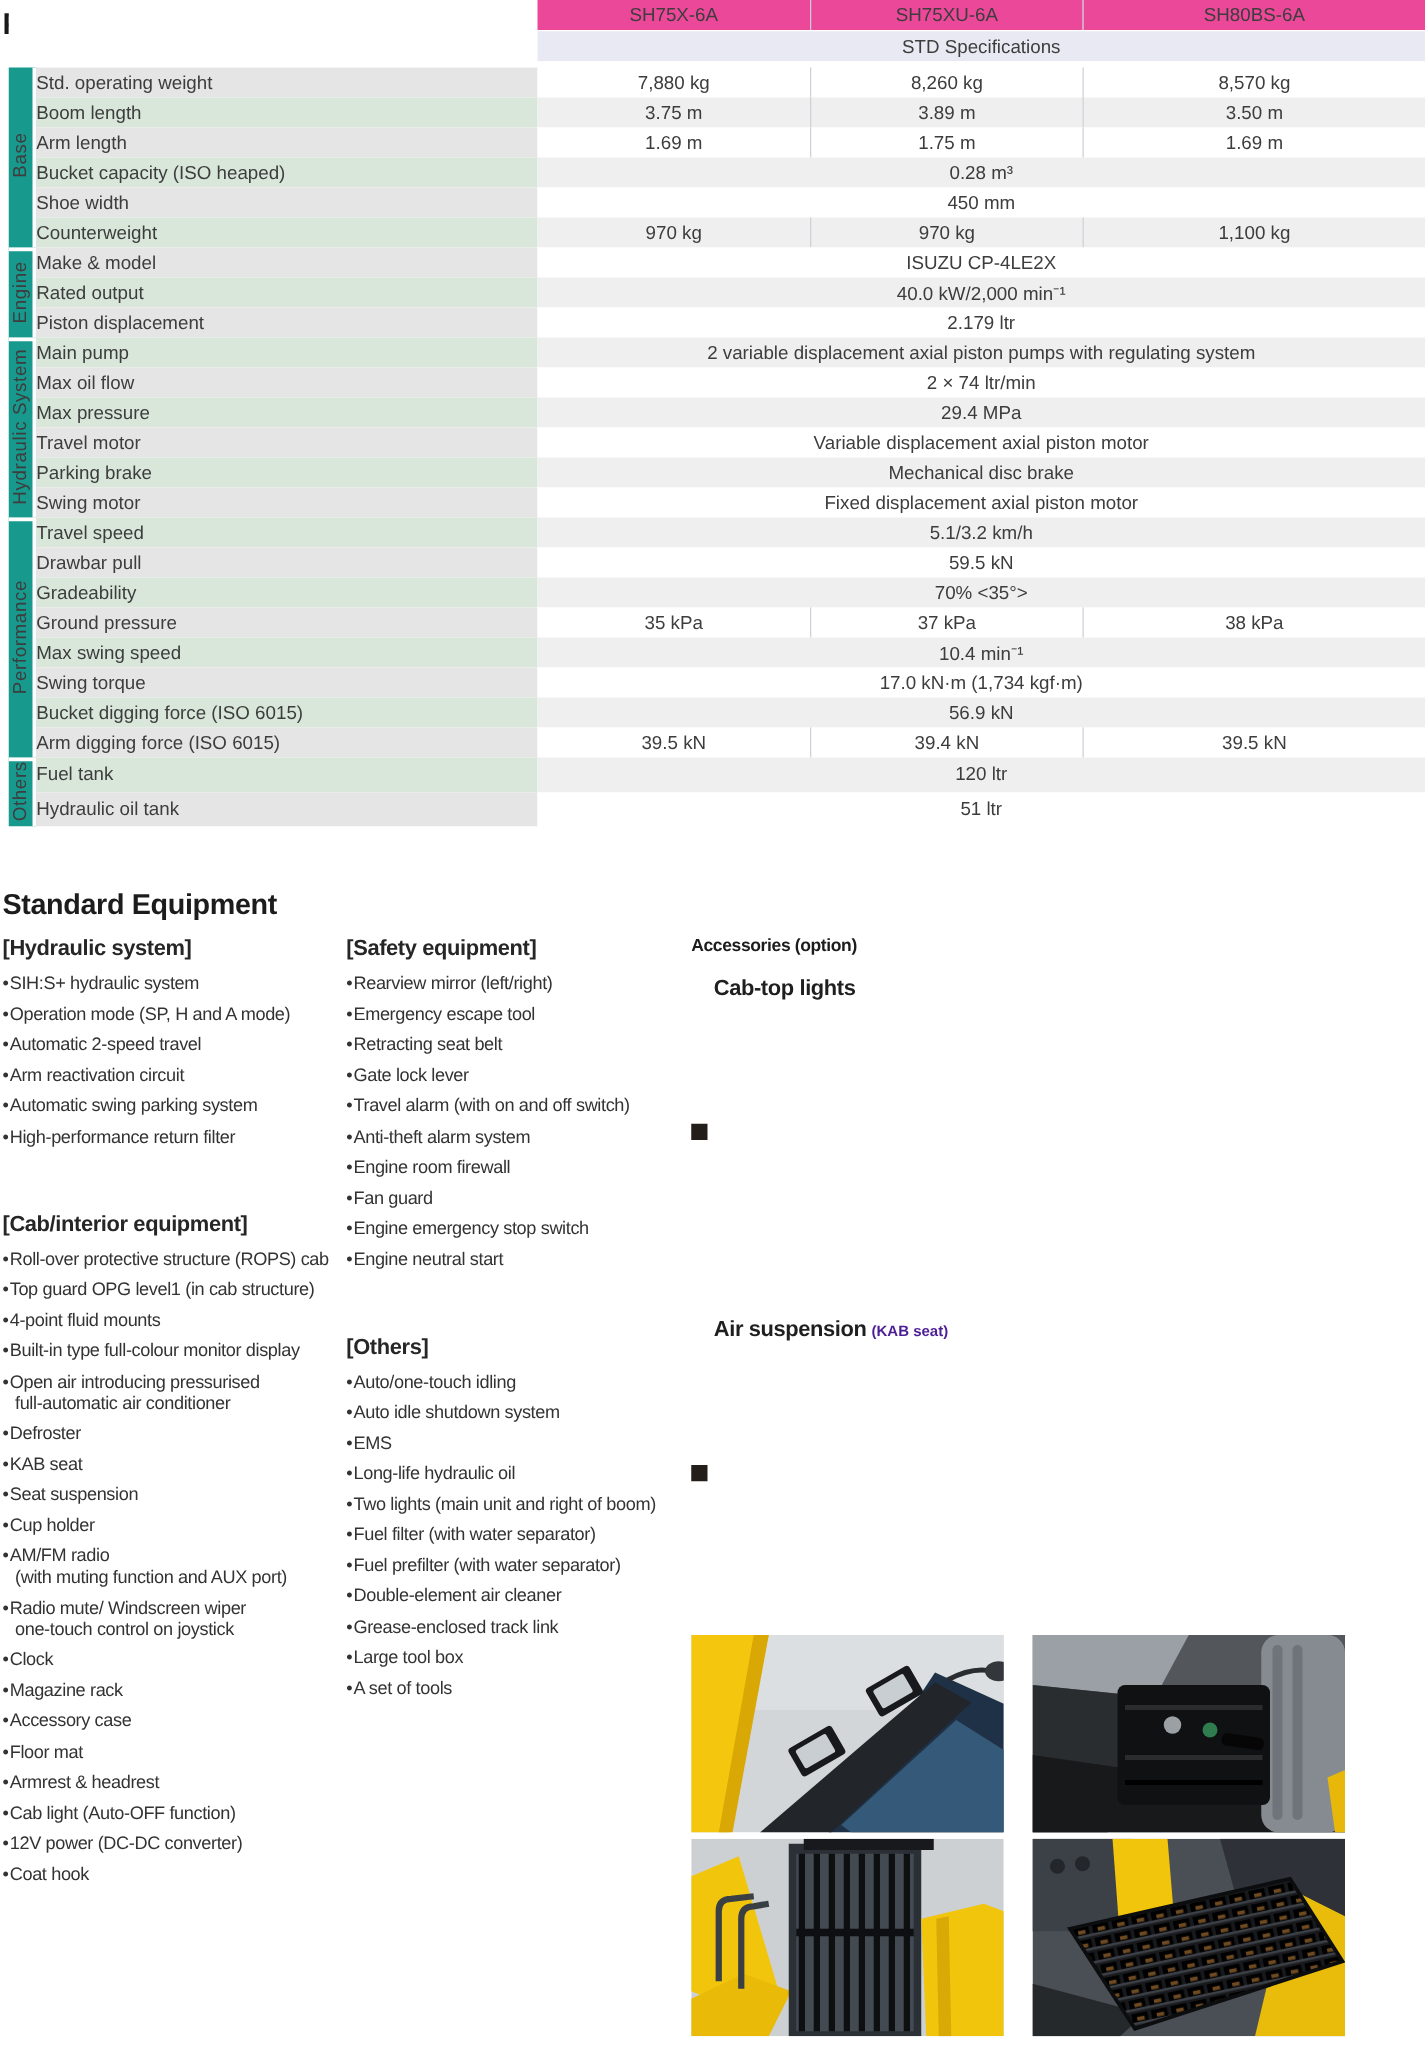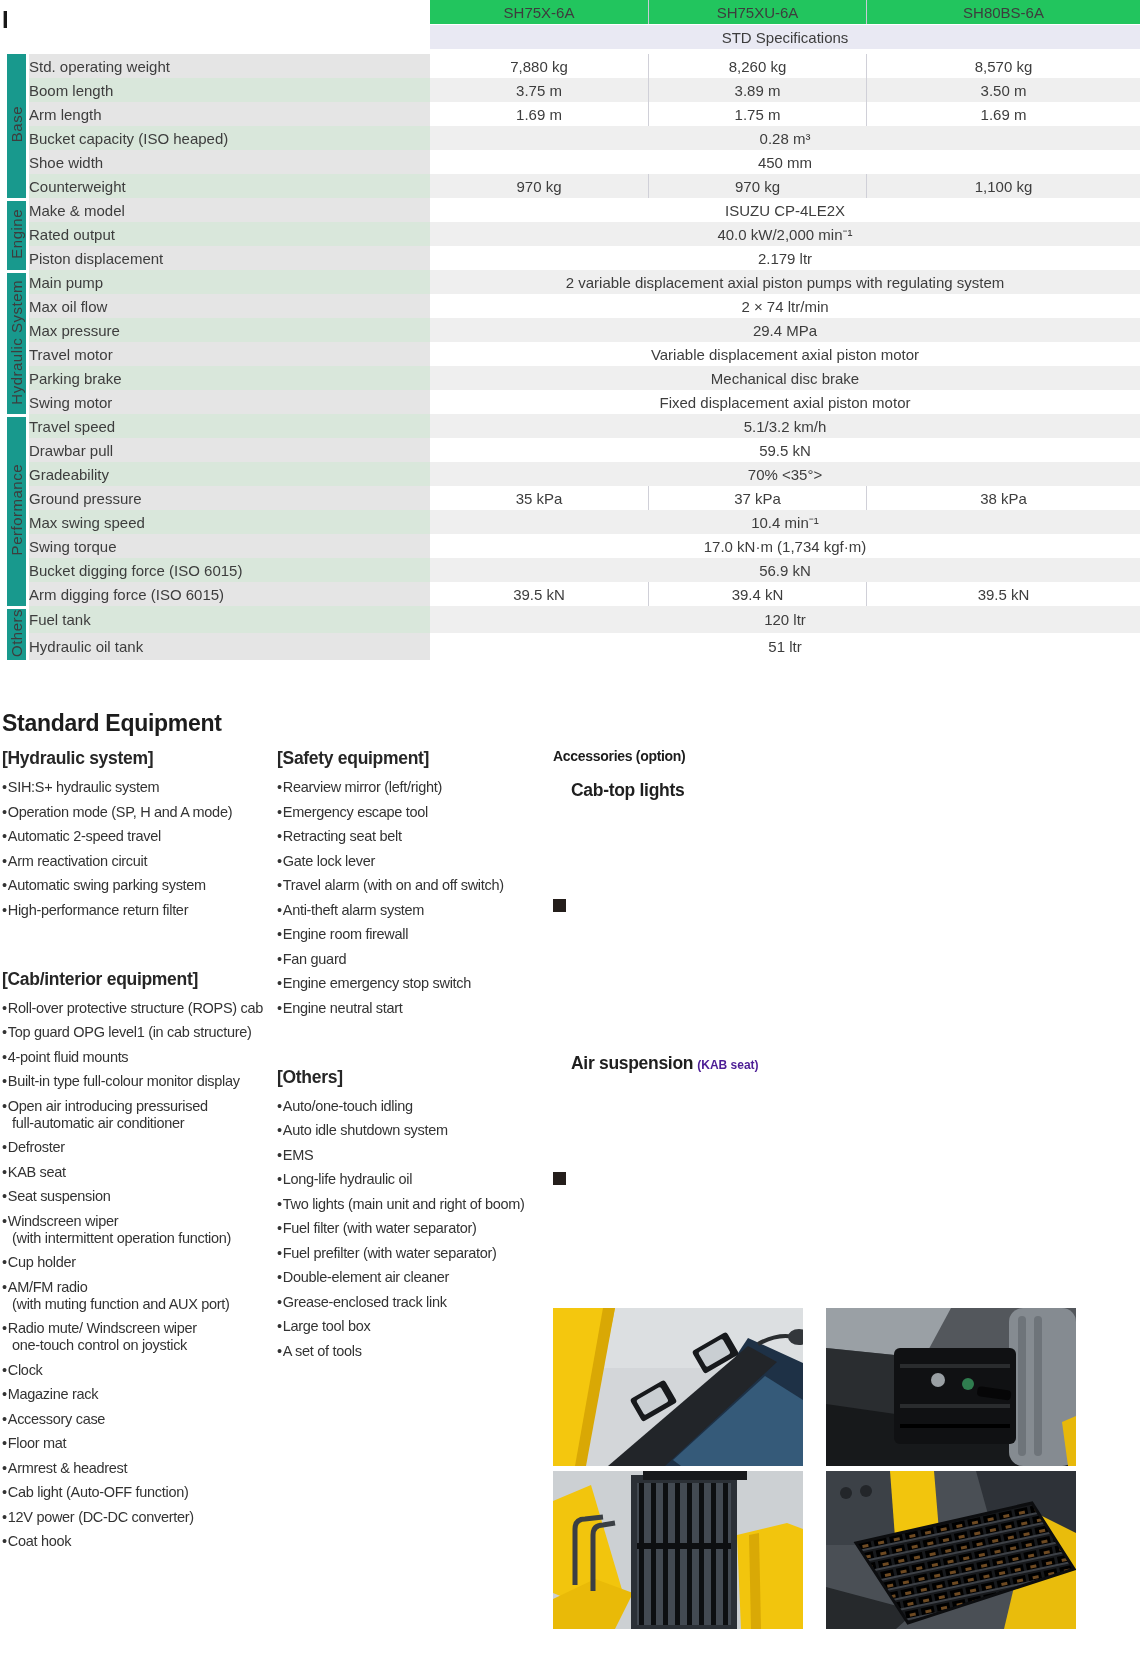--- a/index.html
+++ b/index.html
@@ -4,21 +4,21 @@
 <style>
   html,body{margin:0;padding:0;background:#fff;}
   #page{position:relative;width:1140px;height:1655px;background:#ffffff;overflow:hidden;
         font-family:"Liberation Sans",sans-serif;color:#3d3d3d;}
 
   
   .doc-title{position:absolute;left:2px;top:6px;font-size:24px;font-weight:bold;color:#181818;letter-spacing:-0.3px;}
   table.spec{position:absolute;left:7px;top:0;border-collapse:separate;border-spacing:0;table-layout:fixed;width:1133px;}
   table.spec td{height:24px;padding:0;font-size:15px;color:#3d3d3d;overflow:hidden;white-space:nowrap;}
   td.blank{background:#fff;}
-  td.mh{background:#22c55e;height:28px;text-align:center;color:#3c3c44;font-size:15.5px;}
+  td.mh{background:#ec4899;height:28px;text-align:center;color:#3c3c44;font-size:15.5px;}
   td.mh + td.mh{border-left:1px solid #c9cbd6;}
   td.sh{background:#e9e9f3;height:21px;text-align:center;color:#3c3c44;border-top:1px solid #fff;}
   tr.gaprow td{height:5px;background:#fff;}
   td.cat{background:#18998d;color:#fff;text-align:center;vertical-align:middle;border-right:3px solid #fff;}
   td.cat.gsep{border-top:3px solid #fff;}
   td.cat span.vtext{writing-mode:vertical-rl;transform:rotate(180deg);display:inline-block;
                     font-size:15px;line-height:1;letter-spacing:0.5px;white-space:nowrap;}
   td.lbl{padding-left:9px;}
   td.val{text-align:center;}
   td.val + td.val{border-left:1px solid #d0d0d8;}
@@ -218,22 +218,20 @@
     <div class="eq-list">
         <div class="eq-item">Roll-over protective structure (ROPS) cab</div>
         <div class="eq-item">Top guard OPG level1 (in cab structure)</div>
         <div class="eq-item">4-point fluid mounts</div>
         <div class="eq-item">Built-in type full-colour monitor display</div>
         <div class="eq-item">Open air introducing pressurised
 full-automatic air conditioner</div>
         <div class="eq-item">Defroster</div>
         <div class="eq-item">KAB seat</div>
         <div class="eq-item">Seat suspension</div>
-        <div class="eq-item">Windscreen wiper
-(with intermittent operation function)</div>
         <div class="eq-item">Cup holder</div>
         <div class="eq-item">AM/FM radio
 (with muting function and AUX port)</div>
         <div class="eq-item">Radio mute/ Windscreen wiper
 one-touch control on joystick</div>
         <div class="eq-item">Clock</div>
         <div class="eq-item">Magazine rack</div>
         <div class="eq-item">Accessory case</div>
         <div class="eq-item">Floor mat</div>
         <div class="eq-item">Armrest &amp; headrest</div>

